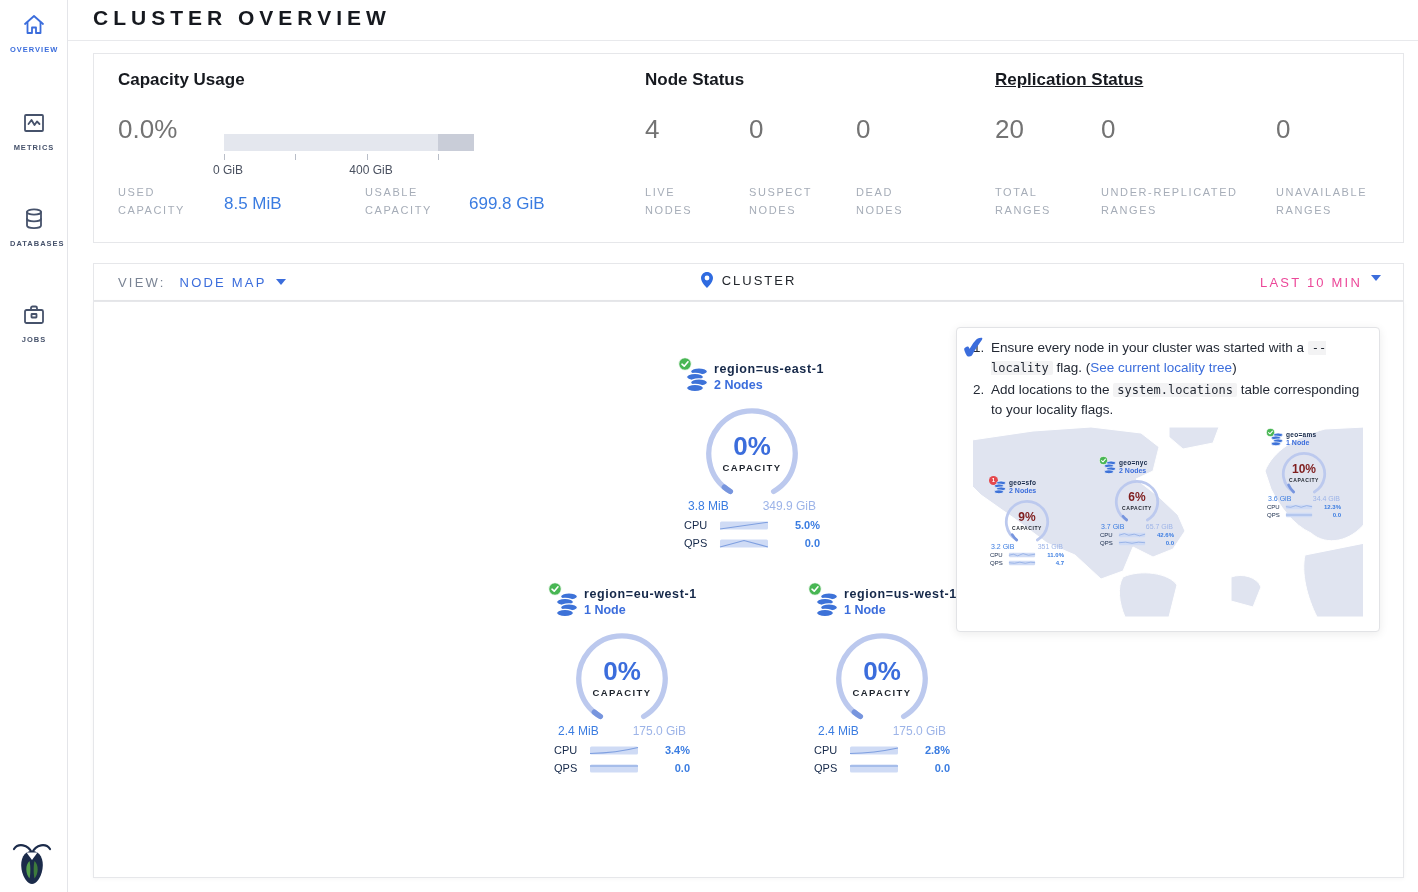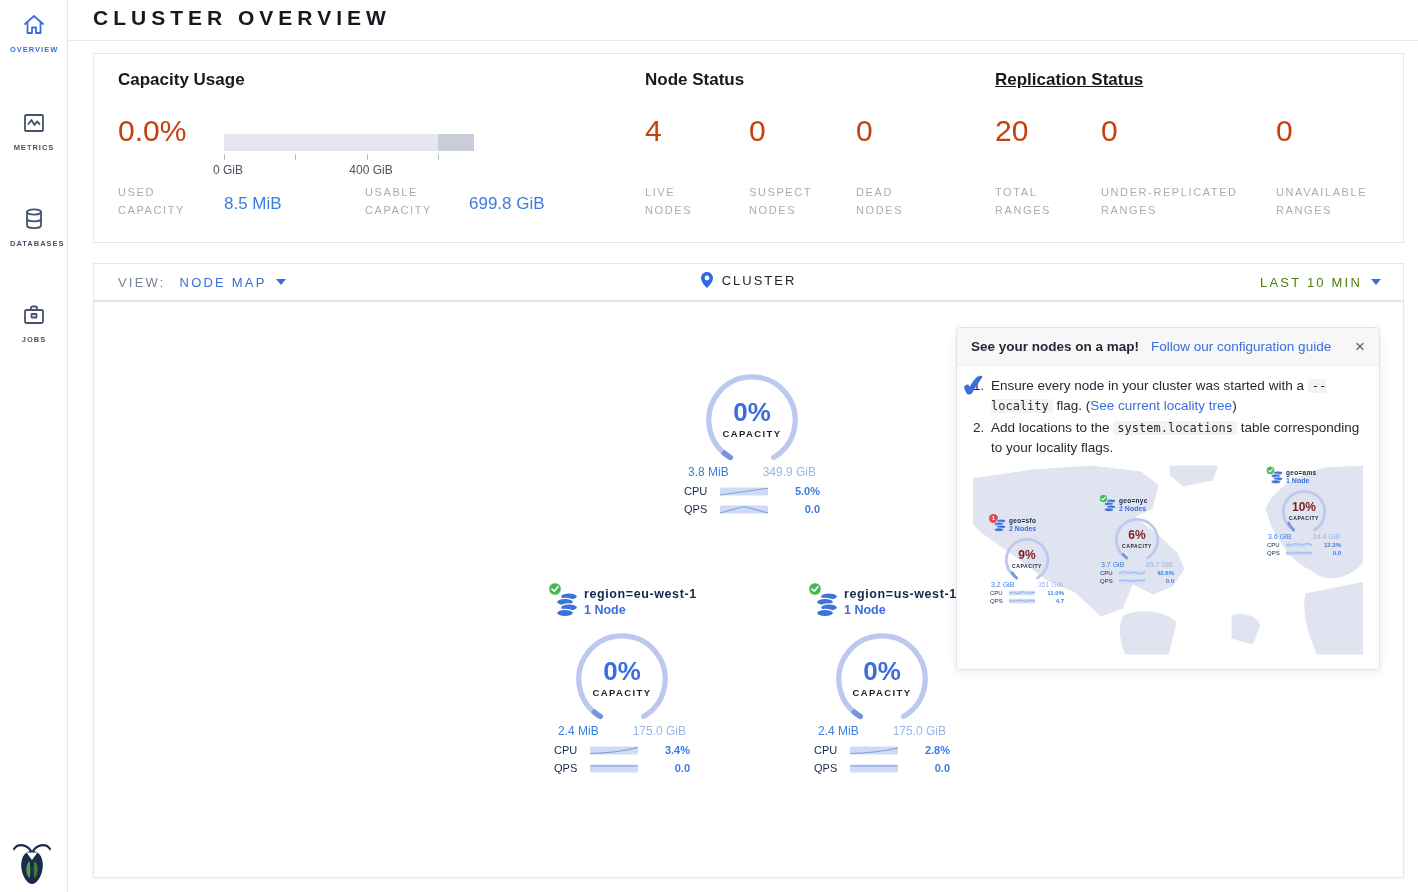--- a/index.html
+++ b/index.html
@@ -16,39 +16,39 @@
   
   .main { position:absolute; left:68px; top:0; right:0; bottom:0; }
   .page-title { position:absolute; left:25px; top:6px; font-size:21px; font-weight:700; letter-spacing:5px; color:#16191f; }
   .title-divider { position:absolute; left:0; top:40px; right:0; height:1px; background:#e8e9ec; }
 
   .panel { position:absolute; background:#fff; border:1px solid #e6e7ea; }
 
   
   .summary { left:25px; top:53px; width:1311px; height:190px; }
   .sec-title { position:absolute; top:16px; font-size:17px; font-weight:700; color:#16191f; }
-  .big-stat { position:absolute; top:60px; font-size:30px; font-weight:400; color:#c2410c; }
+  .big-stat { position:absolute; top:60px; font-size:26px; font-weight:400; color:#737373; }
   .caps-label { position:absolute; top:130px; font-size:11px; font-weight:400; letter-spacing:1.6px; color:#a6adb8; line-height:1.6; }
   .cap-value { position:absolute; font-size:17px; color:#3a7ce1; }
 
   .cap-bar { position:absolute; left:130px; top:80px; width:250px; height:17px; background:#e4e7ee; }
   .cap-bar-dark { position:absolute; right:0; top:0; width:36px; height:17px; background:#c9cdd8; }
   .tick { position:absolute; top:100px; width:1px; height:6px; background:#b9bec8; }
   .tick-label { position:absolute; top:109px; font-size:12px; color:#4a5160; transform:translateX(-50%); white-space:nowrap; }
 
   
   .viewbar { left:25px; top:263px; width:1311px; height:38px; display:flex; align-items:center; }
   .vb-left { position:absolute; left:24px; display:flex; align-items:center; }
   .vb-label { font-size:13px; letter-spacing:2.2px; color:#7a8494; }
   .vb-value { margin-left:14px; font-size:13px; letter-spacing:2.2px; color:#3b6ddc; cursor:pointer; display:flex; align-items:center; }
   .caret { display:inline-block; width:0; height:0; border-left:5px solid transparent; border-right:5px solid transparent; border-top:6px solid #3b6ddc; margin-left:9px; }
   .vb-center { position:absolute; left:0; right:0; text-align:center; }
   .vb-crumb { display:inline-flex; align-items:center; font-size:13px; letter-spacing:2px; color:#22262c; cursor:pointer; }
   .pin { width:12px; height:16px; margin-right:9px; }
-  .vb-right { position:absolute; right:22px; font-size:13px; letter-spacing:2.2px; color:#4d7c0f; cursor:pointer; display:flex; align-items:center; }
+  .vb-right { position:absolute; right:22px; font-size:13px; letter-spacing:2.2px; color:#ec4899; cursor:pointer; display:flex; align-items:flex-start; }
 
   
   .mappanel { left:25px; top:301px; width:1311px; height:577px; box-shadow:0 1px 4px rgba(0,0,0,0.04); }
 
   
   .node-group { position:absolute; width:150px; cursor:pointer; }
   .ng-head { position:relative; height:34px; }
   .ng-badge { position:absolute; left:1px; top:-6px; width:14px; height:14px; z-index:2; }
   .stack-icon { position:absolute; left:7px; top:3px; width:26px; height:28px; }
   .ng-labels { position:absolute; left:37px; top:-1px; white-space:nowrap; }
@@ -212,114 +212,132 @@
     </div>
     <div class="vb-right">
       <span>LAST 10 MIN</span>
       <span class="caret"></span>
     </div>
   </div>
 
   <div class="panel mappanel">
 
     <div class="node-group" style="left:583px; top:61px;">
-      <div class="gauge">
-        <svg width="96" height="96" viewBox="0 0 100 100">
-          <path d="M27.5 89 A45 45 0 1 1 72.5 89" fill="none" stroke="#bcc9ee" stroke-width="5.5" stroke-linecap="round"></path>
-          <path d="M27.5 89 A45 45 0 0 1 21.1 84.5" fill="none" stroke="#7795de" stroke-width="5.5" stroke-linecap="round"></path>
-        </svg>
-        <div class="gauge-pct">0%</div>
-        <div class="gauge-cap">CAPACITY</div>
-      </div>
-      <div class="ng-range">
-        <span class="used">3.8 MiB</span>
-        <span class="total">349.9 GiB</span>
-      </div>
-      <div class="ng-metric">
-        <span class="m-label">CPU</span>
-        <svg class="spark" viewBox="0 0 48 11">
-            <rect x="0" y="1.5" width="48" height="8" rx="1.5" fill="#cfdbf5"></rect>
-            <path d="M0 9 L48 2.2" stroke="#7e9fe0" stroke-width="1.1" fill="none"></path>
-          </svg>
-        <span class="m-val">5.0%</span>
-      </div>
-      <div class="ng-metric">
-        <span class="m-label">QPS</span>
-        <svg class="spark" viewBox="0 0 48 11">
-            <rect x="0" y="1.5" width="48" height="8" rx="1.5" fill="#cfdbf5"></rect>
-            <path d="M0 9 L24 2.5 L48 9" stroke="#7e9fe0" stroke-width="1.1" fill="none"></path>
-          </svg>
-        <span class="m-val">0.0</span>
-      </div>
-    </div>
-
-    <div class="node-group" style="left:453px; top:286px;">
       <div class="ng-head">
         <svg class="ng-badge" viewBox="0 0 14 14">
             <circle cx="7" cy="7" r="6.3" fill="#48b653" stroke="#fff" stroke-width="1"></circle>
             <path d="M4 7.2 L6.2 9.2 L10 4.8" stroke="#fff" stroke-width="1.6" fill="none" stroke-linecap="round" stroke-linejoin="round"></path>
           </svg>
         <svg class="stack-icon" viewBox="0 0 26 28">
             <g fill="#3d72d8" stroke="#fff" stroke-width="1.3">
               <ellipse cx="15" cy="5.5" rx="8.5" ry="3.6"></ellipse>
               <ellipse cx="11" cy="11" rx="8.5" ry="3.6"></ellipse>
               <ellipse cx="15" cy="16.5" rx="8.5" ry="3.6"></ellipse>
               <ellipse cx="11" cy="22" rx="8.5" ry="3.6"></ellipse>
             </g>
           </svg>
         <div class="ng-labels">
-          <div class="ng-name">region=eu-west-1</div>
-          <div class="ng-count">1 Node</div>
+          <div class="ng-name">region=us-east-1</div>
+          <div class="ng-count">2 Nodes</div>
         </div>
       </div>
       <div class="gauge">
         <svg width="96" height="96" viewBox="0 0 100 100">
           <path d="M27.5 89 A45 45 0 1 1 72.5 89" fill="none" stroke="#bcc9ee" stroke-width="5.5" stroke-linecap="round"></path>
           <path d="M27.5 89 A45 45 0 0 1 21.1 84.5" fill="none" stroke="#7795de" stroke-width="5.5" stroke-linecap="round"></path>
         </svg>
         <div class="gauge-pct">0%</div>
         <div class="gauge-cap">CAPACITY</div>
       </div>
       <div class="ng-range">
-        <span class="used">2.4 MiB</span>
-        <span class="total">175.0 GiB</span>
+        <span class="used">3.8 MiB</span>
+        <span class="total">349.9 GiB</span>
       </div>
       <div class="ng-metric">
         <span class="m-label">CPU</span>
         <svg class="spark" viewBox="0 0 48 11">
             <rect x="0" y="1.5" width="48" height="8" rx="1.5" fill="#cfdbf5"></rect>
-            <path d="M0 8.5 C20 8 32 6.5 48 2.5" stroke="#7e9fe0" stroke-width="1.1" fill="none"></path>
-          </svg>
-        <span class="m-val">3.4%</span>
+            <path d="M0 9 L48 2.2" stroke="#7e9fe0" stroke-width="1.1" fill="none"></path>
+          </svg>
+        <span class="m-val">5.0%</span>
       </div>
       <div class="ng-metric">
         <span class="m-label">QPS</span>
         <svg class="spark" viewBox="0 0 48 11">
             <rect x="0" y="1.5" width="48" height="8" rx="1.5" fill="#cfdbf5"></rect>
-            <path d="M0 3 L48 3" stroke="#7e9fe0" stroke-width="1.1" fill="none"></path>
+            <path d="M0 9 L24 2.5 L48 9" stroke="#7e9fe0" stroke-width="1.1" fill="none"></path>
           </svg>
         <span class="m-val">0.0</span>
       </div>
     </div>
 
-    <div class="node-group" style="left:713px; top:286px;">
+    <div class="node-group" style="left:453px; top:286px;">
       <div class="ng-head">
         <svg class="ng-badge" viewBox="0 0 14 14">
             <circle cx="7" cy="7" r="6.3" fill="#48b653" stroke="#fff" stroke-width="1"></circle>
             <path d="M4 7.2 L6.2 9.2 L10 4.8" stroke="#fff" stroke-width="1.6" fill="none" stroke-linecap="round" stroke-linejoin="round"></path>
           </svg>
         <svg class="stack-icon" viewBox="0 0 26 28">
             <g fill="#3d72d8" stroke="#fff" stroke-width="1.3">
               <ellipse cx="15" cy="5.5" rx="8.5" ry="3.6"></ellipse>
               <ellipse cx="11" cy="11" rx="8.5" ry="3.6"></ellipse>
               <ellipse cx="15" cy="16.5" rx="8.5" ry="3.6"></ellipse>
               <ellipse cx="11" cy="22" rx="8.5" ry="3.6"></ellipse>
             </g>
           </svg>
         <div class="ng-labels">
+          <div class="ng-name">region=eu-west-1</div>
+          <div class="ng-count">1 Node</div>
+        </div>
+      </div>
+      <div class="gauge">
+        <svg width="96" height="96" viewBox="0 0 100 100">
+          <path d="M27.5 89 A45 45 0 1 1 72.5 89" fill="none" stroke="#bcc9ee" stroke-width="5.5" stroke-linecap="round"></path>
+          <path d="M27.5 89 A45 45 0 0 1 21.1 84.5" fill="none" stroke="#7795de" stroke-width="5.5" stroke-linecap="round"></path>
+        </svg>
+        <div class="gauge-pct">0%</div>
+        <div class="gauge-cap">CAPACITY</div>
+      </div>
+      <div class="ng-range">
+        <span class="used">2.4 MiB</span>
+        <span class="total">175.0 GiB</span>
+      </div>
+      <div class="ng-metric">
+        <span class="m-label">CPU</span>
+        <svg class="spark" viewBox="0 0 48 11">
+            <rect x="0" y="1.5" width="48" height="8" rx="1.5" fill="#cfdbf5"></rect>
+            <path d="M0 8.5 C20 8 32 6.5 48 2.5" stroke="#7e9fe0" stroke-width="1.1" fill="none"></path>
+          </svg>
+        <span class="m-val">3.4%</span>
+      </div>
+      <div class="ng-metric">
+        <span class="m-label">QPS</span>
+        <svg class="spark" viewBox="0 0 48 11">
+            <rect x="0" y="1.5" width="48" height="8" rx="1.5" fill="#cfdbf5"></rect>
+            <path d="M0 3 L48 3" stroke="#7e9fe0" stroke-width="1.1" fill="none"></path>
+          </svg>
+        <span class="m-val">0.0</span>
+      </div>
+    </div>
+
+    <div class="node-group" style="left:713px; top:286px;">
+      <div class="ng-head">
+        <svg class="ng-badge" viewBox="0 0 14 14">
+            <circle cx="7" cy="7" r="6.3" fill="#48b653" stroke="#fff" stroke-width="1"></circle>
+            <path d="M4 7.2 L6.2 9.2 L10 4.8" stroke="#fff" stroke-width="1.6" fill="none" stroke-linecap="round" stroke-linejoin="round"></path>
+          </svg>
+        <svg class="stack-icon" viewBox="0 0 26 28">
+            <g fill="#3d72d8" stroke="#fff" stroke-width="1.3">
+              <ellipse cx="15" cy="5.5" rx="8.5" ry="3.6"></ellipse>
+              <ellipse cx="11" cy="11" rx="8.5" ry="3.6"></ellipse>
+              <ellipse cx="15" cy="16.5" rx="8.5" ry="3.6"></ellipse>
+              <ellipse cx="11" cy="22" rx="8.5" ry="3.6"></ellipse>
+            </g>
+          </svg>
+        <div class="ng-labels">
           <div class="ng-name">region=us-west-1</div>
           <div class="ng-count">1 Node</div>
         </div>
       </div>
       <div class="gauge">
         <svg width="96" height="96" viewBox="0 0 100 100">
           <path d="M27.5 89 A45 45 0 1 1 72.5 89" fill="none" stroke="#bcc9ee" stroke-width="5.5" stroke-linecap="round"></path>
           <path d="M27.5 89 A45 45 0 0 1 21.1 84.5" fill="none" stroke="#7795de" stroke-width="5.5" stroke-linecap="round"></path>
         </svg>
         <div class="gauge-pct">0%</div>
@@ -341,25 +359,20 @@
         <span class="m-label">QPS</span>
         <svg class="spark" viewBox="0 0 48 11">
             <rect x="0" y="1.5" width="48" height="8" rx="1.5" fill="#cfdbf5"></rect>
             <path d="M0 3 L48 3" stroke="#7e9fe0" stroke-width="1.1" fill="none"></path>
           </svg>
         <span class="m-val">0.0</span>
       </div>
     </div>
 
     <div class="tooltip">
-      <div class="tt-header">
-        <span class="tt-title">See your nodes on a map!</span>
-        <a class="tt-link">Follow our configuration guide</a>
-        <span class="tt-close">×</span>
-      </div>
       <div class="tt-body">
         <div class="tt-check">✔</div>
         <ol class="tt-steps">
           <li>
             <span class="step-num">1.</span><span>Ensure every node in your cluster was started with a </span><code>--locality</code><span> flag. (</span><a class="inline-link">See current locality tree</a><span>)</span>
           </li>
           <li>
             <span class="step-num">2.</span><span>Add locations to the </span><code>system.locations</code><span> table corresponding to your locality flags.</span>
           </li>
         </ol>

